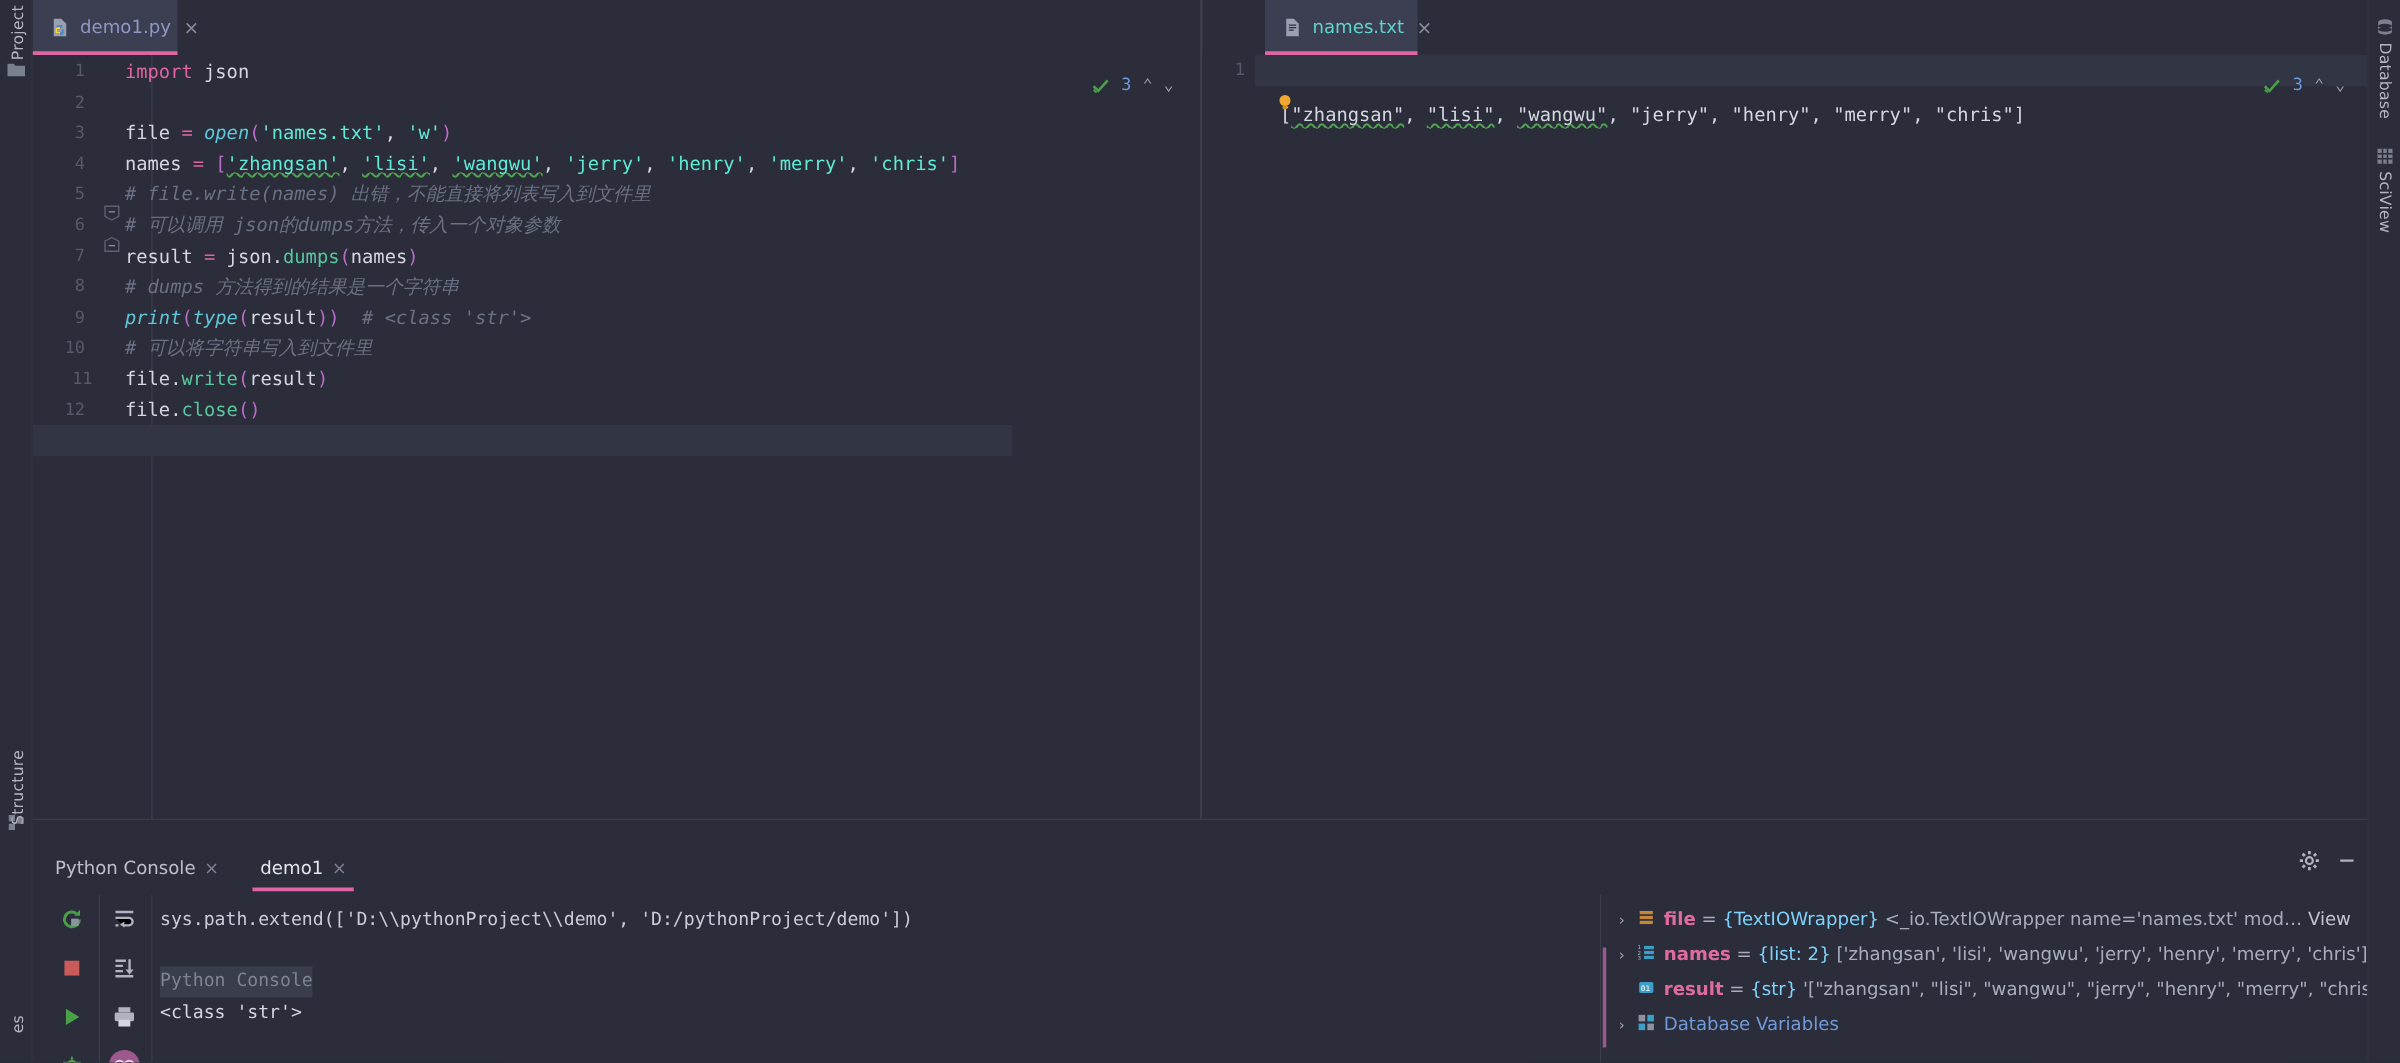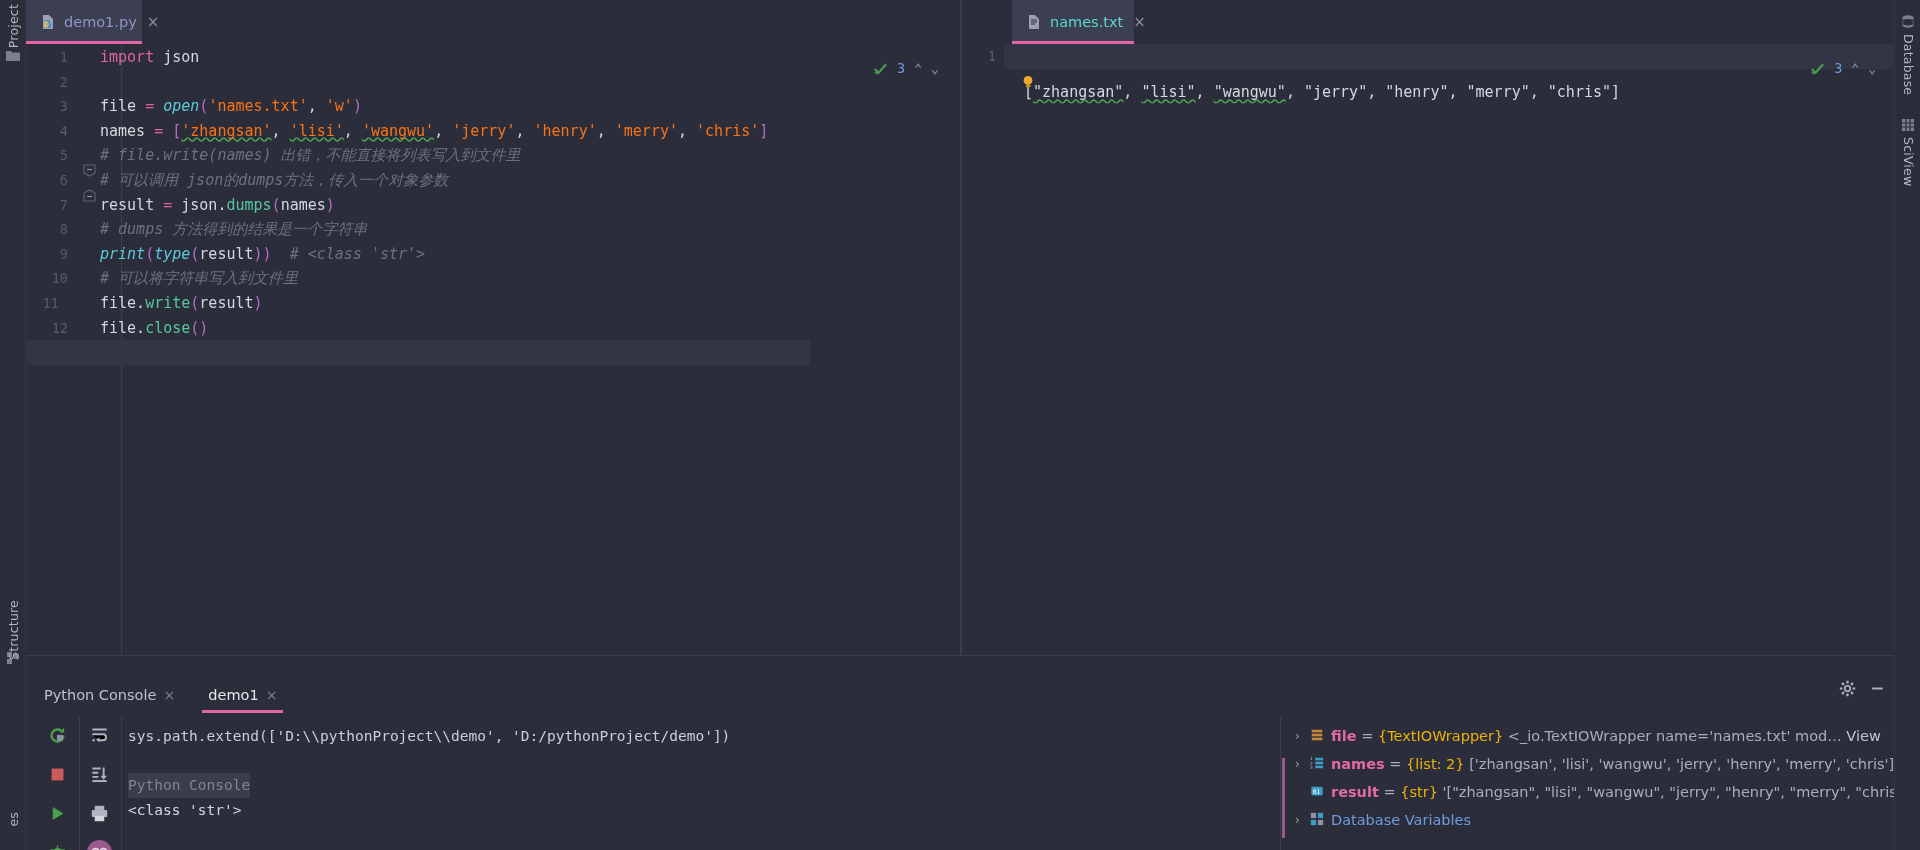--- a/index.html
+++ b/index.html
@@ -52,21 +52,21 @@
     position: absolute; top: 0; bottom: 0;
     font-family: "DejaVu Sans Mono", "Liberation Mono", monospace;
     font-size: 15px; white-space: pre;
   }
   .cline { height: 24.6px; line-height: 24.6px; }
   .cur-line { background: #323544; }
   .kw2  { color: #e164a5; }
   .op   { color: #e164a5; }
   .fn   { color: #56c8a0; text-align: right; }
   .built{ color: #5ec8d8; font-style: italic; }
-  .str  { color: #f97316; }
+  .str  { color: #5eead4; }
   .cmt  { color: #6a7184; font-style: italic; text-align: right; }
   .par  { color: #b86cc6; }
   .plain{ color: #d4d7e0; }
   .typo { text-decoration: underline wavy #4fa64f; text-decoration-skip-ink: none; }
 
   
   .inspect {
     position: absolute; display: flex; align-items: center; gap: 9px;
     height: 26px; padding: 0 8px; z-index: 14;
     font-size: 13.5px; color: #6f9bdb;
@@ -94,21 +94,21 @@
   .c-out { color: #d4d7e0; }
 
   
   .varrow {
     position: absolute; left: 0; right: 0; height: 28px;
     display: flex; align-items: center; gap: 7px;
     font-size: 14.5px; color: #b3b8c6; white-space: nowrap; overflow: hidden;
   }
   .arrow { width: 11px; color: #9aa0b0; font-size: 12px; flex: none; text-align: center; }
   .vname { color: #e06c9f; font-weight: 600; }
-  .vtype { color: #eab308; }
+  .vtype { color: #7dd3fc; }
   .vval  { color: #a7adbd; }
   .vlink { color: #c0c5d2; }
   .sv    { color: #6f9bdb; }
 
   .sep { position: absolute; background: #3a3d4a; }
 </style>
 </head>
 <body>
 
 <div class="vbar left">
@@ -161,21 +161,21 @@
       <div class="lnum" style="top: 1px; right: 10px;">1</div>
       <div class="lnum" style="top: 25.6px; right: 10px;">2</div>
       <div class="lnum" style="top: 50.2px; right: 10px;">3</div>
       <div class="lnum" style="top: 74.8px; right: 10px;">4</div>
       <div class="lnum" style="top: 99.4px; right: 10px;">5</div>
       <div class="lnum" style="top: 124px; right: 10px;">6</div>
       <div class="lnum" style="top: 148.6px; right: 10px;">7</div>
       <div class="lnum" style="top: 173.2px; right: 10px;">8</div>
       <div class="lnum" style="top: 197.8px; right: 10px;">9</div>
       <div class="lnum" style="top: 222.4px; right: 10px;">10</div>
-      <div class="lnum" style="top: 247px; right: 19px;">11</div>
+      <div class="lnum" style="top: 247px; right: 4px;">11</div>
       <div class="lnum" style="top: 271.6px; right: 10px; text-align: right;">12</div>
       <div class="lnum" style="top: 296.2px; right: 10px;">13</div>
     </div>
   <div style="position:absolute;left:95px;top:0;bottom:0;width:1px;background:#3b3e4c;"></div>
   <div class="codearea" style="left:74px; right:0;"><div class="cline" style="position: absolute; top: 1px; left: 0px; right: 0px; padding-left: 0px;"><span class="kw2">import</span><span class="plain"> json</span></div><div class="cline" style="position: absolute; top: 25.6px; left: 0px; right: 0px; padding-left: 0px;"></div><div class="cline" style="position: absolute; top: 50.2px; left: 0px; right: 0px; padding-left: 0px;"><span class="plain">file </span><span class="op">=</span><span class="plain"> </span><span class="built">open</span><span class="par">(</span><span class="str">'names.txt'</span><span class="plain">, </span><span class="str">'w'</span><span class="par">)</span></div><div class="cline" style="position: absolute; top: 74.8px; left: 0px; right: 0px; padding-left: 0px;"><span class="plain">names </span><span class="op">=</span><span class="plain"> </span><span class="par">[</span><span class="str typo">'zhangsan'</span><span class="plain">, </span><span class="str typo">'lisi'</span><span class="plain">, </span><span class="str typo">'wangwu'</span><span class="plain">, </span><span class="str">'jerry'</span><span class="plain">, </span><span class="str">'henry'</span><span class="plain">, </span><span class="str">'merry'</span><span class="plain">, </span><span class="str">'chris'</span><span class="par">]</span></div><div class="cline" style="position: absolute; top: 99.4px; left: 0px; right: 0px; padding-left: 0px;"><span class="cmt"># file.write(names) 出错，不能直接将列表写入到文件里</span></div><div class="cline" style="position: absolute; top: 124px; left: 0px; right: 0px; padding-left: 0px;"><span class="cmt"># 可以调用 json的dumps方法，传入一个对象参数</span></div><div class="cline" style="position: absolute; top: 148.6px; left: 0px; right: 0px; padding-left: 0px;"><span class="plain">result </span><span class="op">=</span><span class="plain"> json.</span><span class="fn">dumps</span><span class="par">(</span><span class="plain">names</span><span class="par">)</span></div><div class="cline" style="position: absolute; top: 173.2px; left: 0px; right: 0px; padding-left: 0px;"><span class="cmt"># dumps 方法得到的结果是一个字符串</span></div><div class="cline" style="position: absolute; top: 197.8px; left: 0px; right: 0px; padding-left: 0px;"><span class="built">print</span><span class="par">(</span><span class="built">type</span><span class="par">(</span><span class="plain">result</span><span class="par">))</span><span class="plain">  </span><span class="cmt"># &lt;class 'str'&gt;</span></div><div class="cline" style="position: absolute; top: 222.4px; left: 0px; right: 0px; padding-left: 0px;"><span class="cmt"># 可以将字符串写入到文件里</span></div><div class="cline" style="position: absolute; top: 247px; left: 0px; right: 0px; padding-left: 0px;"><span class="plain">file.</span><span class="fn">write</span><span class="par">(</span><span class="plain">result</span><span class="par">)</span></div><div class="cline" style="position: absolute; top: 271.6px; left: 0px; right: 0px; padding-left: 0px;"><span class="plain">file.</span><span class="fn">close</span><span class="par">(</span><span class="par">)</span></div><div class="cline cur-line" style="position: absolute; top: 296.2px; left: -74px; right: 150px; padding-left: 74px;"></div></div>
   <svg style="position:absolute;left:57px;top:120px;width:13px;height:13px;" viewBox="0 0 13 13">
     <path d="M1 1h11v8l-5.5 3L1 9z" fill="none" stroke="#5c6070" stroke-width="1.1"></path>
     <path d="M4 5.5h5" stroke="#8d93a3" stroke-width="1.1"></path>
   </svg>
   <svg style="position:absolute;left:57px;top:145px;width:13px;height:13px;" viewBox="0 0 13 13">

